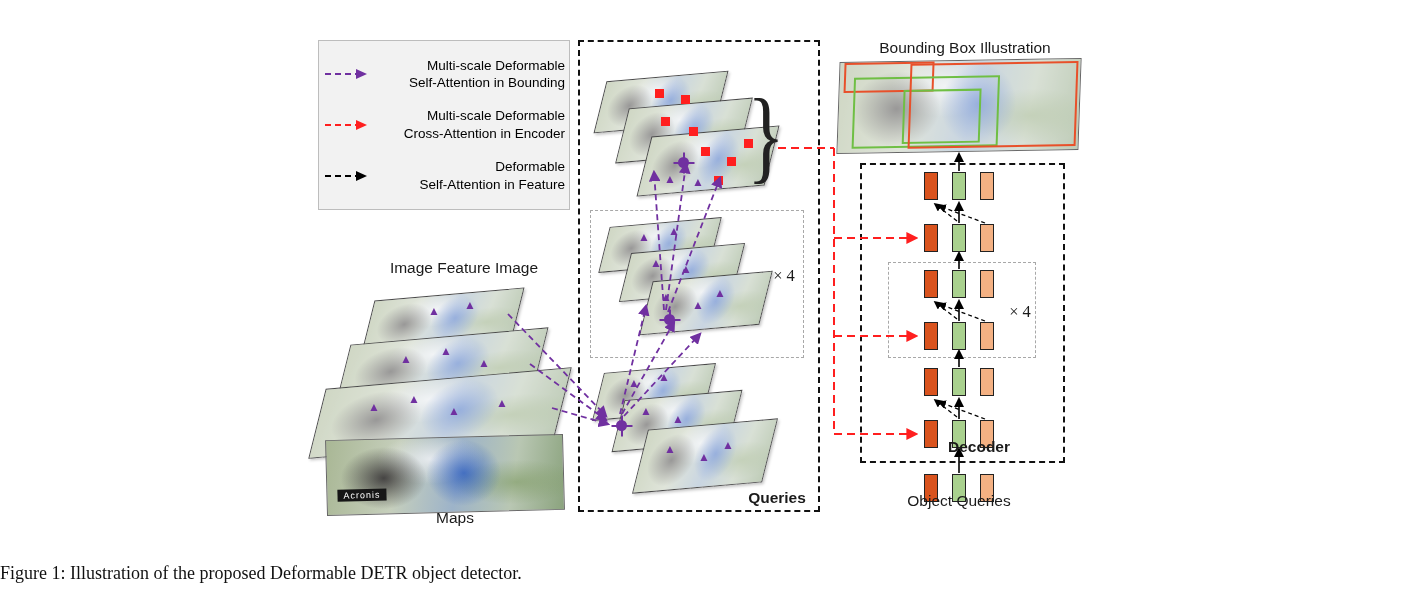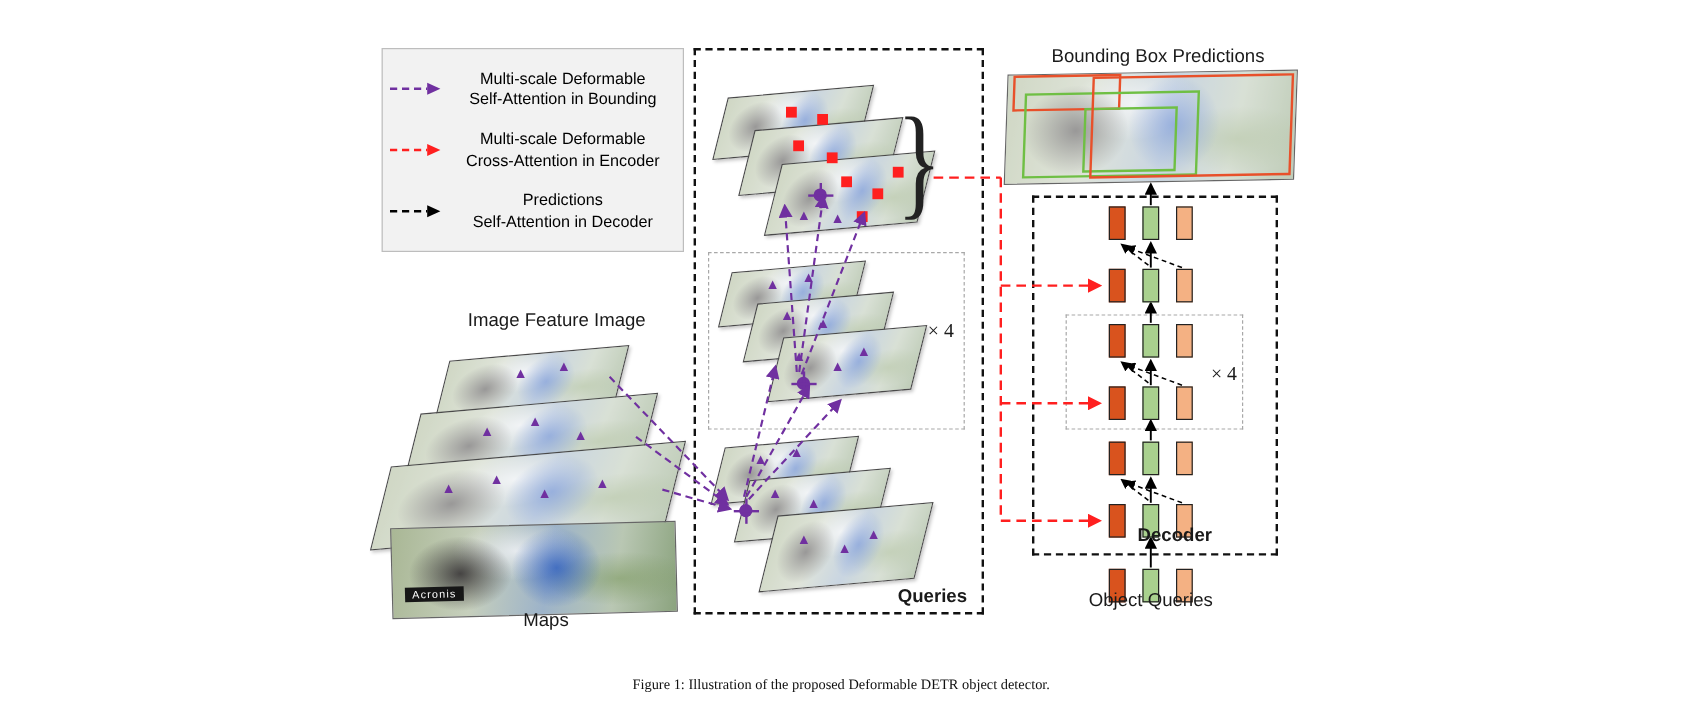--- a/index.html
+++ b/index.html
@@ -14,21 +14,21 @@
   .purple{color:var(--purple,#7030A0)}
   .red{color:var(--red,#FF1F1F)}
   .blk{color:#000}
 
   
   .legend{position:absolute;left:318px;top:40px;width:252px;height:170px;
     background:var(--legend-bg,#F2F2F2);border:1px solid #bdbdbd;z-index:7;
     display:flex;flex-direction:column;justify-content:space-around;padding:8px 4px}
   .legend-item{display:flex;align-items:center;gap:4px}
   .legend-arrow{flex:0 0 46px}
-  .legend-text{flex:1;text-align:center;font-size:13.5px;line-height:1.3;color:#000}
+  .legend-text{flex:1;text-align:right;font-size:13.5px;line-height:1.3;color:#000}
 
   
   .photo-bg{background:
     radial-gradient(ellipse 26% 60% at 24% 52%, rgba(35,30,35,.78), rgba(35,30,35,0) 70%),
     radial-gradient(ellipse 22% 62% at 58% 48%, rgba(40,90,190,.78), rgba(40,90,190,0) 72%),
     radial-gradient(ellipse 30% 45% at 44% 28%, rgba(236,239,243,.9), rgba(236,239,243,0) 75%),
     radial-gradient(ellipse 35% 40% at 80% 62%, rgba(120,150,90,.55), rgba(120,150,90,0) 75%),
     linear-gradient(100deg,#a9b795 0%,#c6cfbc 30%,#9db3c9 55%,#b9c7b3 78%,#8ba37e 100%)}
   .fmap{position:absolute;border:1.3px solid #4a4a4a;transform:skew(-14deg,-5deg);
     box-shadow:2px 2px 3px rgba(0,0,0,.22);z-index:2}
@@ -69,22 +69,22 @@
   
   .overlay{position:absolute;left:0;top:0;z-index:5;pointer-events:none}
   .ln-p{stroke:var(--purple,#7030A0);stroke-width:1.8;stroke-dasharray:6 4;fill:none}
   .ln-r{stroke:var(--red,#FF1F1F);stroke-width:2;stroke-dasharray:8 5;fill:none}
   .ln-b{stroke:#000;stroke-width:1.6;fill:none}
   .ln-bd{stroke:#000;stroke-width:1.3;stroke-dasharray:4 3;fill:none}
   #mp path{fill:var(--purple,#7030A0)}
   #mr path{fill:var(--red,#FF1F1F)}
   #mb path{fill:#000}
 
-  .caption{position:absolute;left:0;right:0;top:563px;text-align:center;
-    font-family:"Liberation Serif",serif;font-size:12px;color:#111;z-index:7}
+  .caption{position:absolute;left:0;right:0;top:563px;text-align:left;
+    font-family:"Liberation Serif",serif;font-size:18px;color:#111;z-index:7}
 </style>
 </head>
 <body>
 
 <div id="figure">
 
   <div class="legend">
     <div class="legend-item">
       <svg class="legend-arrow purple" width="46" height="14" viewBox="0 0 46 14">
         <line x1="2" y1="7" x2="33" y2="7" stroke="currentColor" stroke-width="2.2" stroke-dasharray="6 4"></line>
@@ -104,22 +104,22 @@
         <div>Multi-scale Deformable</div>
         <div>Cross-Attention in Encoder</div>
       </div>
     </div>
     <div class="legend-item">
       <svg class="legend-arrow blk" width="46" height="14" viewBox="0 0 46 14">
         <line x1="2" y1="7" x2="33" y2="7" stroke="currentColor" stroke-width="2.2" stroke-dasharray="6 4"></line>
         <path d="M33 2 L44 7 L33 12 Z" fill="currentColor"></path>
       </svg>
       <div class="legend-text">
-        <div>Predictions</div>
-        <div>Self-Attention in Decoder</div>
+        <div>Deformable</div>
+        <div>Self-Attention in Feature</div>
       </div>
     </div>
   </div>
 
   <div class="lbl" style="left:374px;top:259px;width:180px">Image Feature Image</div>
 
   <div class="fmap photo-bg fade" style="left:368px;top:294px;width:150px;height:52px"></div>
   <div class="fmap photo-bg fade" style="left:343px;top:336px;width:198px;height:60px"></div>
   <div class="fmap photo-bg fade" style="left:317px;top:378px;width:246px;height:70px"></div>
 
@@ -178,21 +178,21 @@
   <span class="tri" style="left:672px;top:413px"></span>
   <span class="tri" style="left:664px;top:443px"></span>
   <span class="tri" style="left:698px;top:451px"></span>
   <span class="tri" style="left:722px;top:439px"></span>
   <div class="refpt" style="left:616px;top:420px"></div>
 
   <div class="lbl bold" style="left:740px;top:489px;width:74px">Queries</div>
 
   <div class="brace"></div>
 
-  <div class="lbl" style="left:860px;top:39px;width:210px">Bounding Box Predictions</div>
+  <div class="lbl" style="left:860px;top:39px;width:210px">Bounding Box Illustration</div>
   <div class="photo photo-bg fade" style="left:838px;top:60px;width:242px;height:92px;transform:skew(-2deg,-1deg)">
     <div class="bbox orange" style="left:4px;top:0;width:90px;height:30px;border-width:2px"></div>
     <div class="bbox green" style="left:14px;top:15px;width:146px;height:71px"></div>
     <div class="bbox green" style="left:64px;top:28px;width:78px;height:54px;border-width:2px"></div>
     <div class="bbox orange" style="left:70px;top:2px;width:168px;height:85px"></div>
   </div>
 
   <div class="dashed-box" style="left:860px;top:163px;width:205px;height:300px"></div>
   <div class="dotted-box" style="left:888px;top:262px;width:148px;height:96px"></div>
   <div class="lbl serif" style="left:998px;top:302px;width:44px">× 4</div>

